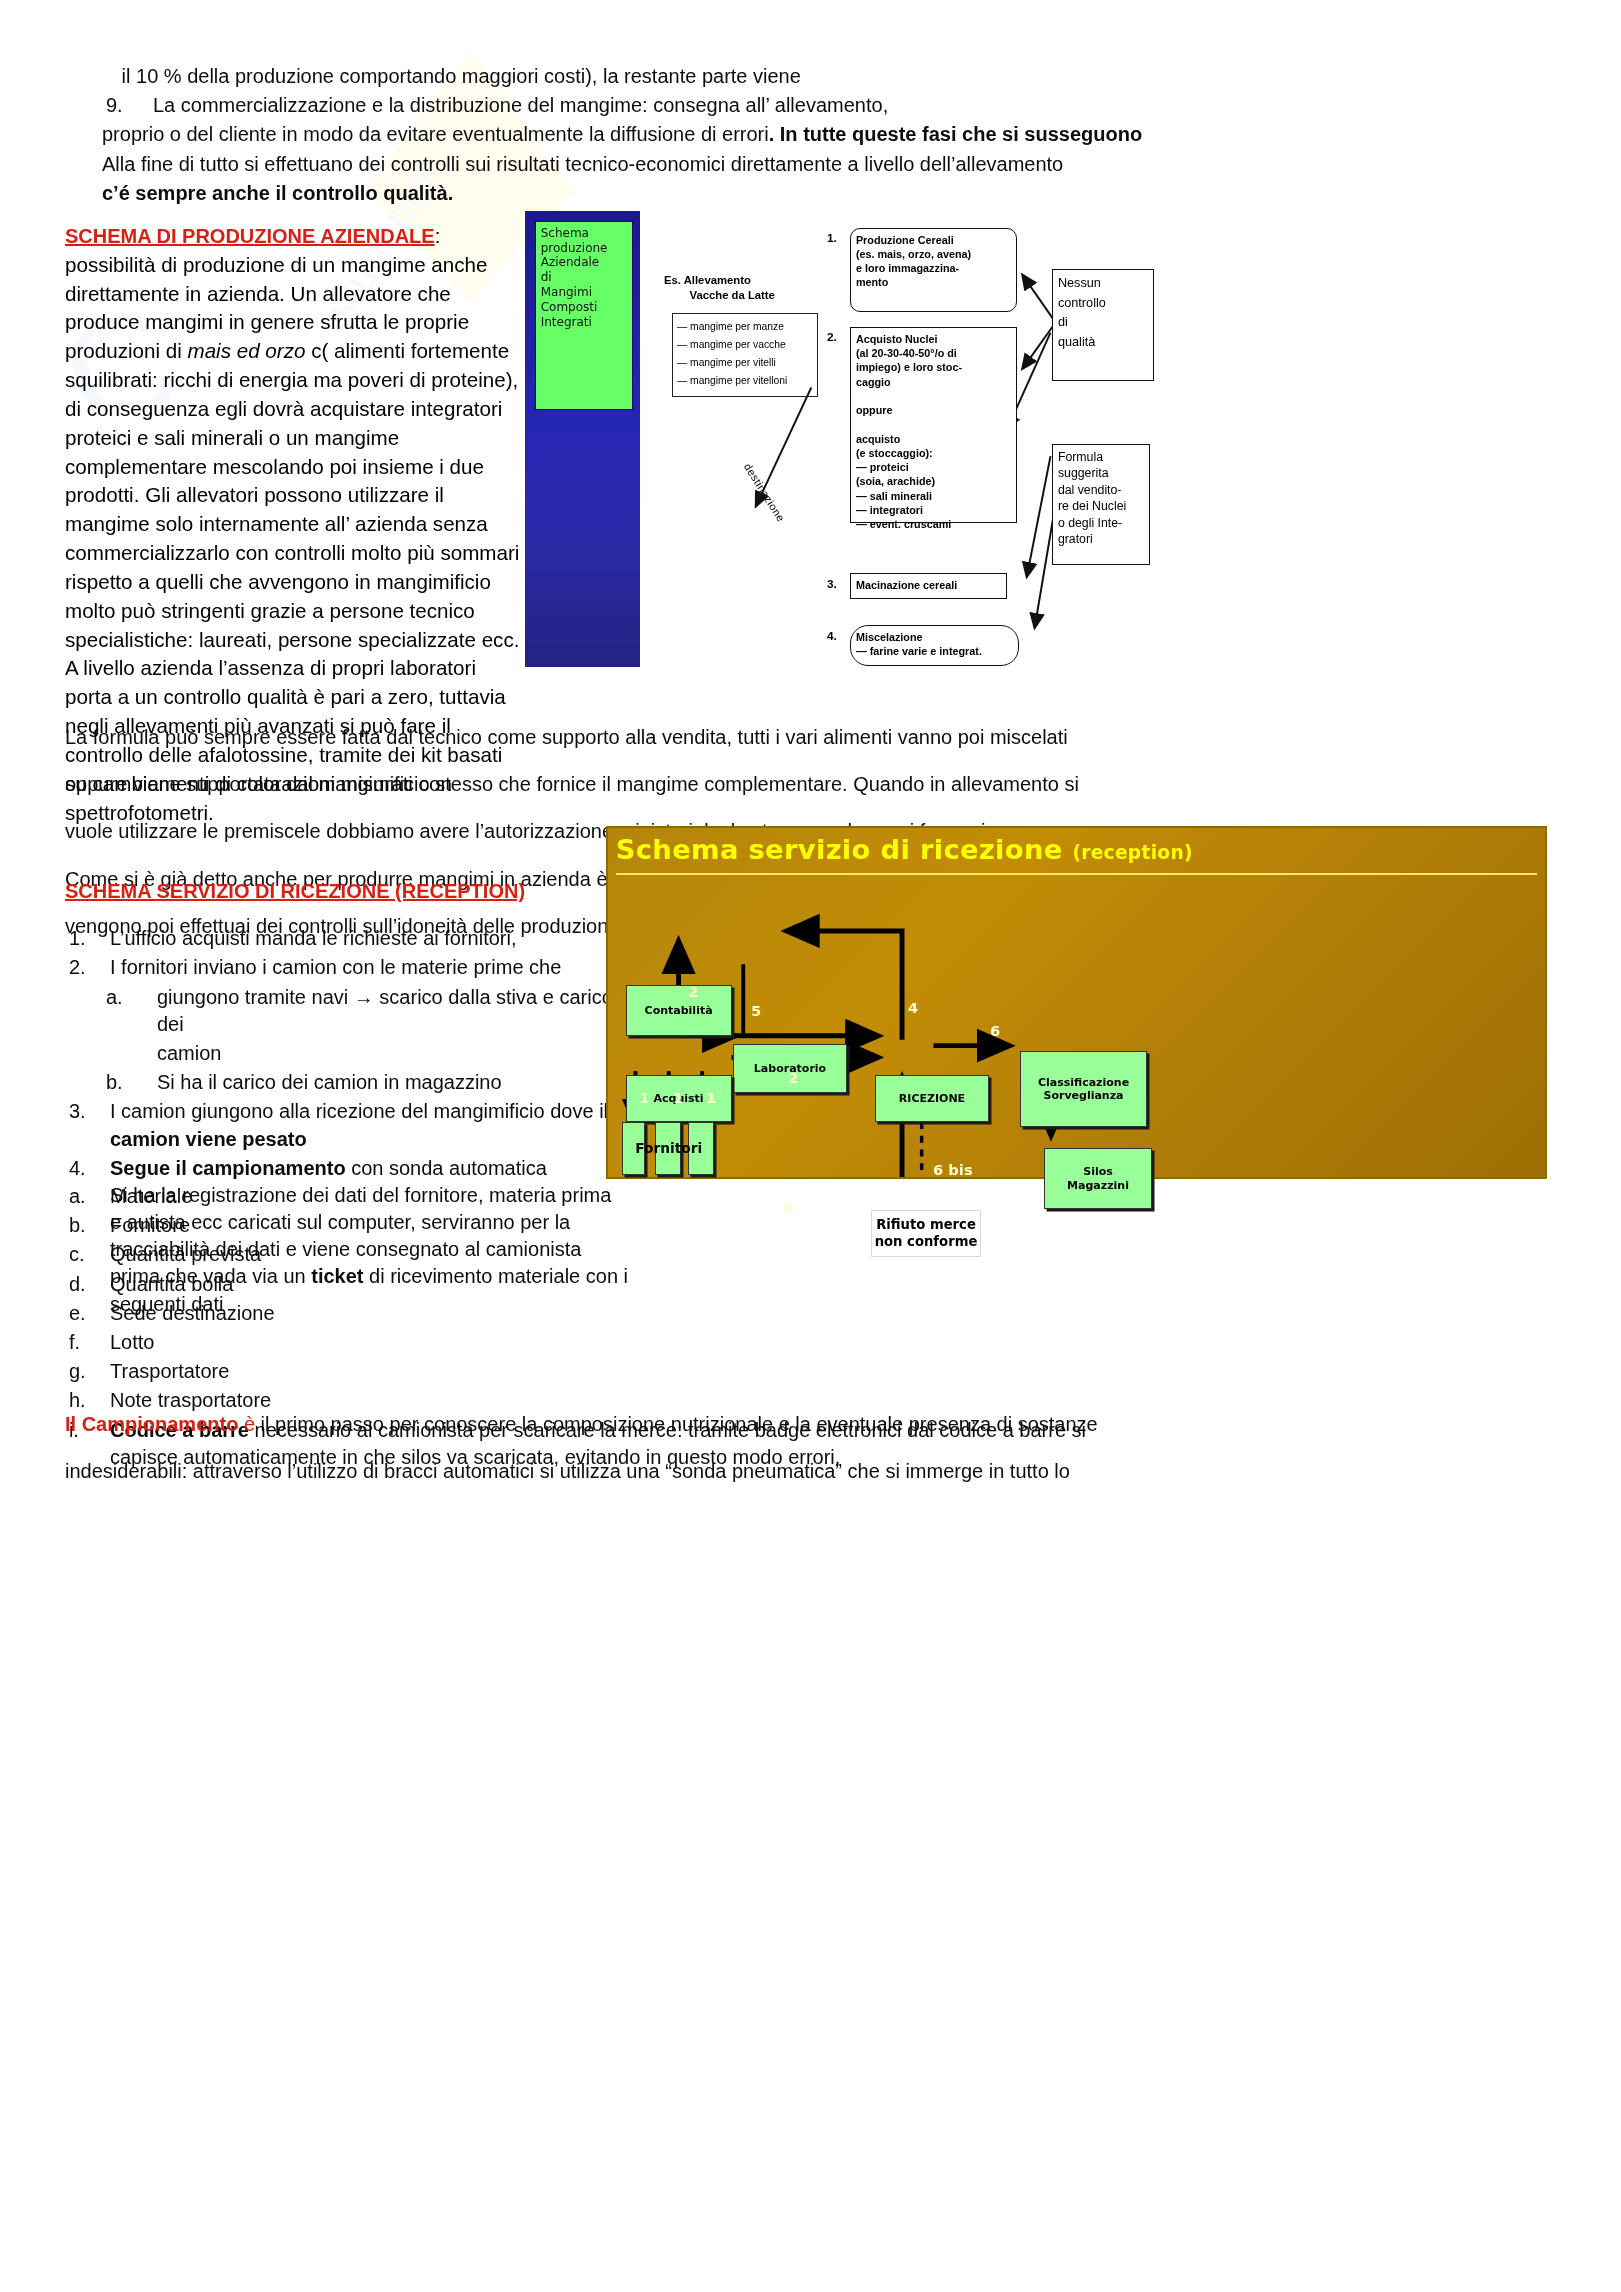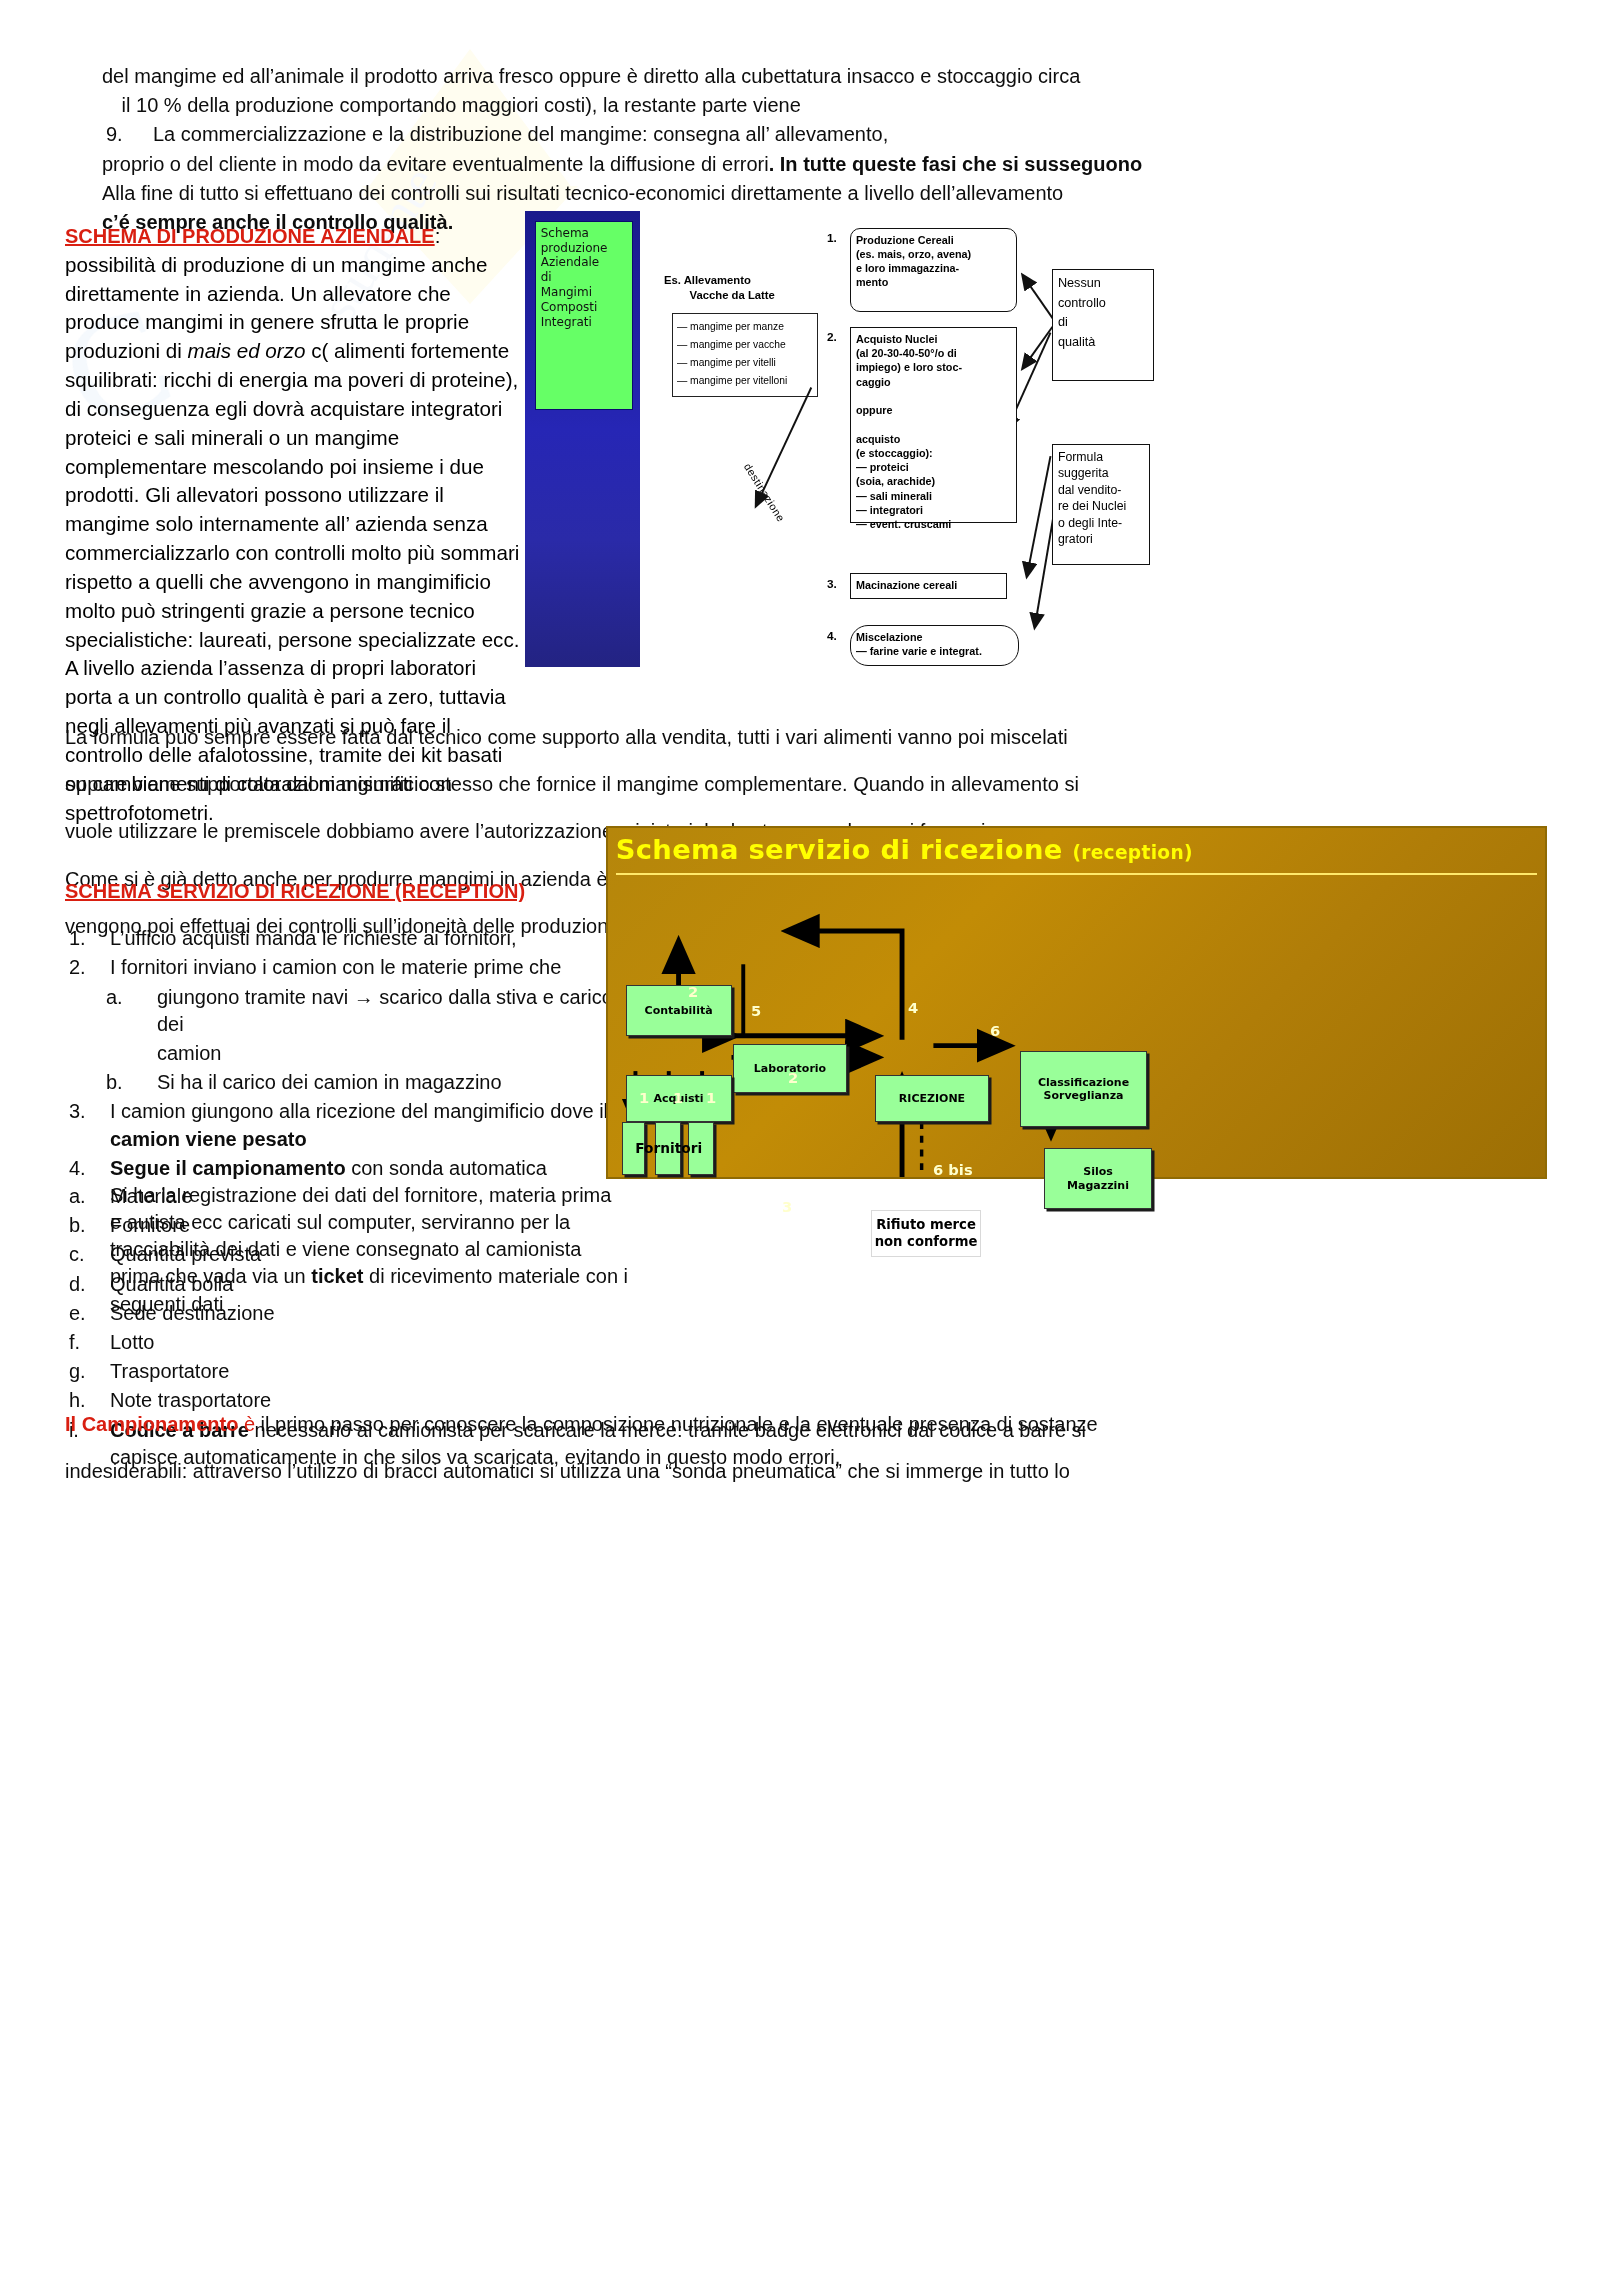--- a/index.html
+++ b/index.html
@@ -230,21 +230,20 @@
   <div class="watermark">
     <div class="wm-kite"></div>
     <div class="wm-kite2"></div>
     <div class="wm-blue">C</div>
     <div class="wm-txt">studente</div>
   </div>
 
   <div class="content">
 
   <div class="lead txt">
-    <p>del mangime ed  all’animale il prodotto arriva fresco oppure è diretto alla cubettatura  insacco e stoccaggio circa</p>
     <p class="line2">il 10 % della produzione comportando maggiori costi), la restante parte viene</p>
     <div class="numitem">
       <div class="n">9.</div>
       <div class="t">La commercializzazione e la distribuzione del mangime: consegna all’ allevamento,</div>
     </div>
     <p><span>proprio o del cliente in modo da evitare eventualmente la diffusione di errori</span><span class="b">. In tutte queste fasi che si susseguono</span></p>
     <p>Alla fine di tutto si effettuano dei controlli sui risultati tecnico-economici direttamente a livello dell’allevamento</p>
     <p class="b">c’é sempre anche il controllo qualità.</p>
   </div>
 

